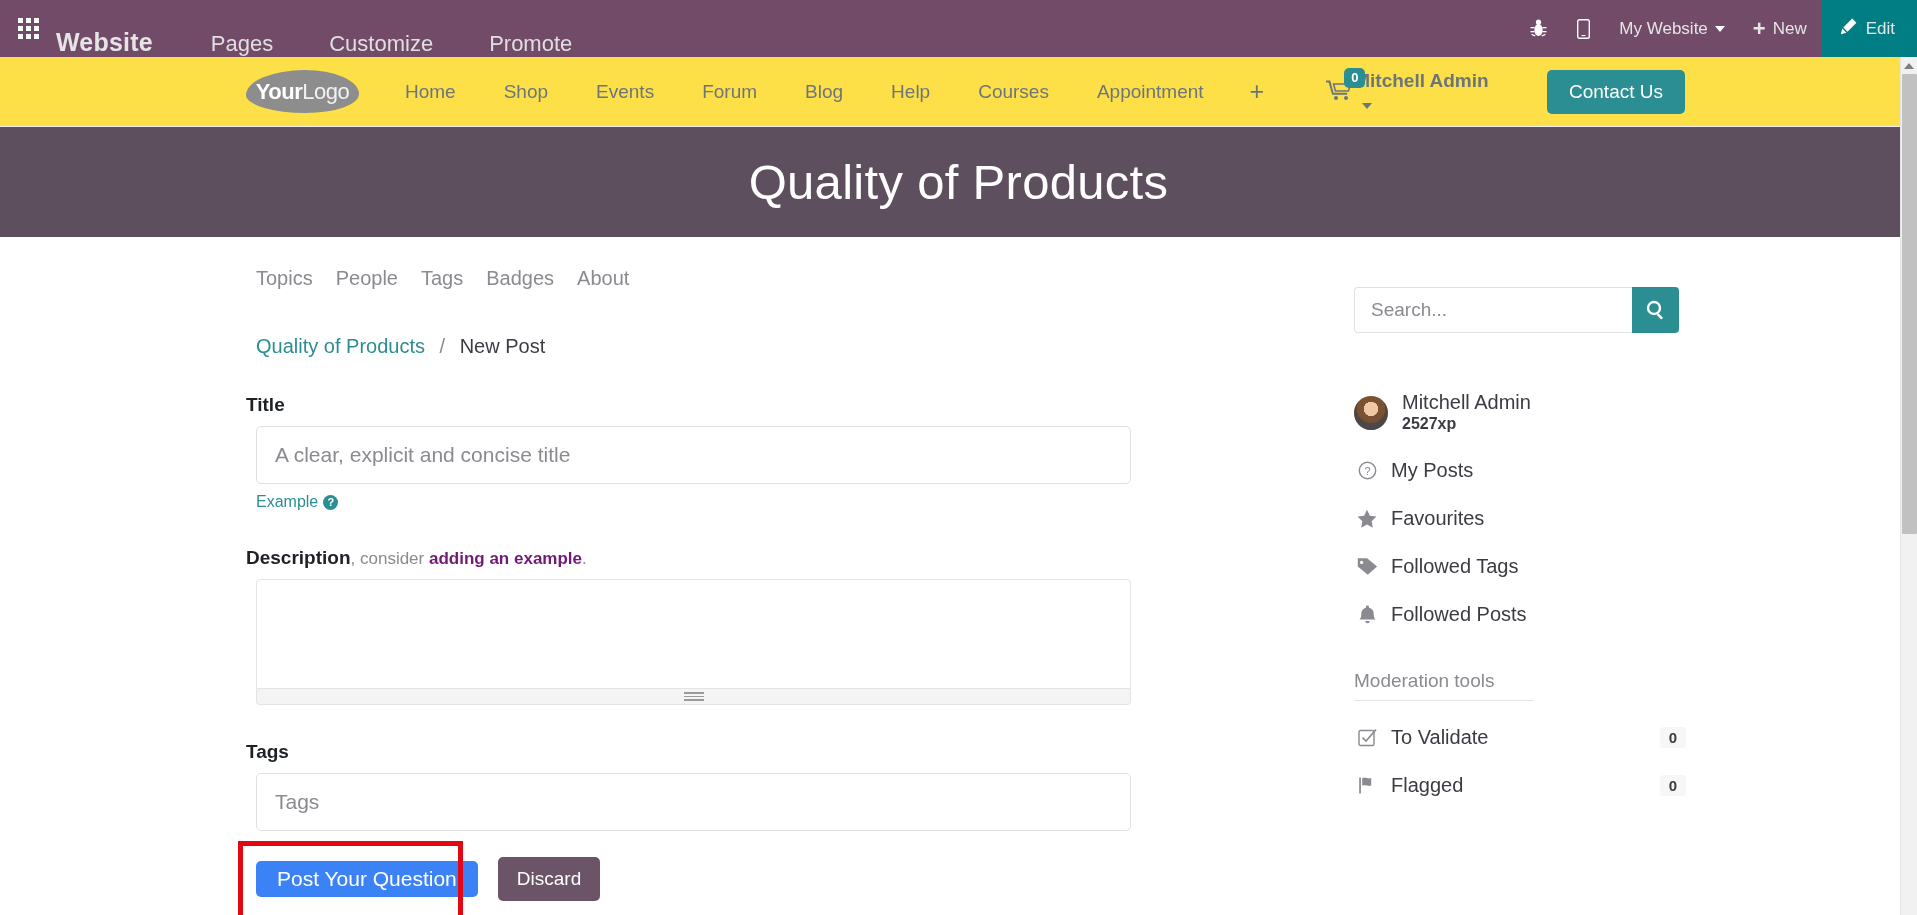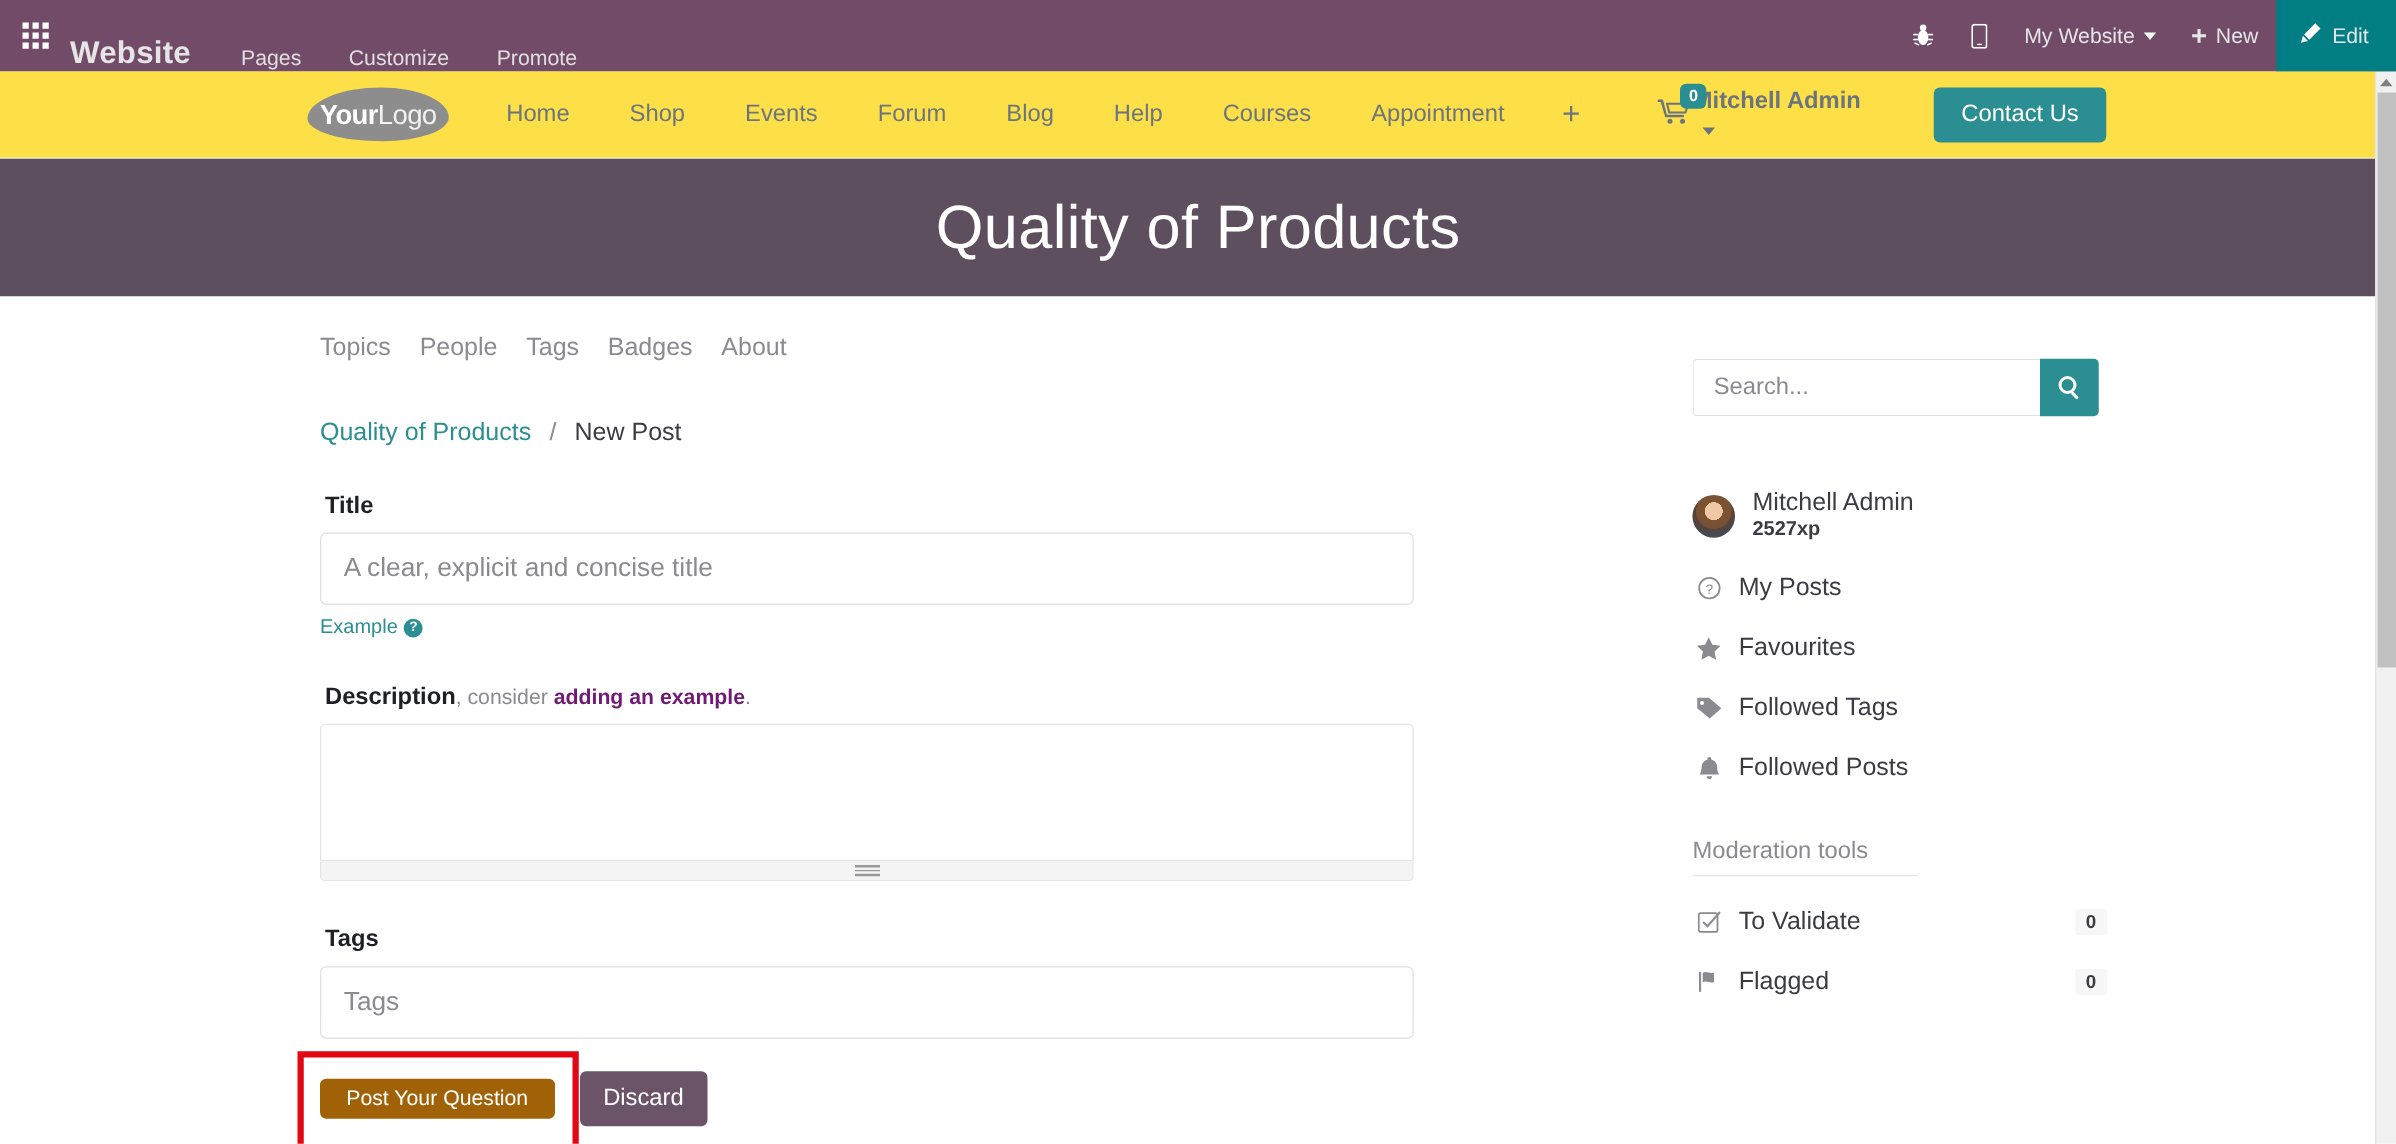--- a/index.html
+++ b/index.html
@@ -30,21 +30,21 @@
     display: grid;
     grid-template-columns: repeat(3, 5px);
     grid-template-rows: repeat(3, 5px);
     gap: 3px;
   }
   .apps-grid .dots i { background: #fff; display: block; width: 5px; height: 5px; }
   .brand-name {
     font-size: 25px; font-weight: bold; letter-spacing: .2px;
     margin-right: 40px; cursor: pointer;
   }
-  .bmenu { margin-right: 38px; font-size: 17px; cursor: pointer; opacity: .96; }
+  .bmenu { margin-right: 38px; font-size: 22px; cursor: pointer; opacity: .96; margin-left: 18px; }
   .bar-right { margin-left: auto; display: flex; align-items: center; height: 57px; }
   .bar-icon {
     padding: 0 15px; display: flex; align-items: center; height: 57px;
     cursor: pointer; font-size: 18px;
   }
   .bar-item {
     padding: 0 14px; display: flex; align-items: center; height: 72px;
     cursor: pointer; font-size: 17px; white-space: nowrap;
   }
   .caret-dn {
@@ -115,21 +115,21 @@
     padding: 0 17px 0 0; margin-right: 6px; cursor: pointer;
   }
 
   .breadcrumb { padding: 45px 0 0 10px; font-size: 20px; }
   .breadcrumb a { color: #2b8e92; text-decoration: none; cursor: pointer; }
   .breadcrumb .sep { color: #8a8a90; margin: 0 9px; }
   .breadcrumb .cur { color: #3b3b44; }
 
   .field-label {
     font-size: 19px; font-weight: bold; color: #1d2125;
-    margin: 36px 0 10px 14px;
+    margin: 36px 0 10px 0;
   }
   .field-label .light { font-weight: normal; color: #8a8a90; font-size: 17px; }
   .field-label .dk { font-weight: bold; color: #701a75; font-size: 17px; }
 
   .txt-input {
     width: 875px; height: 58px; margin-left: 10px;
     border: 1px solid #dfe0e2; border-radius: 5px;
     font-size: 21px; color: #6c757d; padding: 0 18px;
     font-family: "Liberation Sans", sans-serif; background: #fff;
     outline: none;
@@ -153,21 +153,21 @@
   .editor-resize {
     height: 16px; background: #f4f4f4; border: 1px solid #e3e4e6; border-top: none;
     border-radius: 0 0 4px 4px;
     display: flex; align-items: center; justify-content: center; cursor: ns-resize;
   }
   .editor-resize .grip { display: flex; flex-direction: column; gap: 2px; }
   .editor-resize .grip i { width: 20px; height: 1.5px; background: #9a9a9a; display: block; }
 
   .btn-row { margin: 26px 0 0 10px; display: flex; align-items: center; position: relative; }
   .btn-post {
-    background: #a16207; color: #fff; font-size: 17px;
+    background: #3b82f6; color: #fff; font-size: 21px;
     padding: 6px 21px; border-radius: 5px; border: none; cursor: pointer;
     font-family: "Liberation Sans", sans-serif;
   }
   .btn-discard {
     background: #6b5467; color: #fff; font-size: 19px;
     padding: 11px 19px; border-radius: 5px; border: none; cursor: pointer;
     margin-left: 20px; font-family: "Liberation Sans", sans-serif;
   }
   .hl-box {
     position: absolute; left: -18px; top: -16px;

